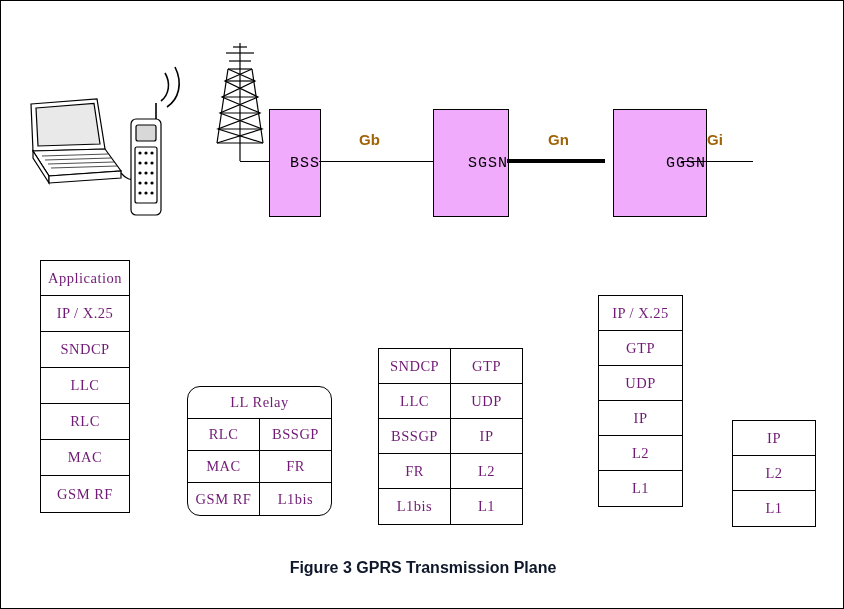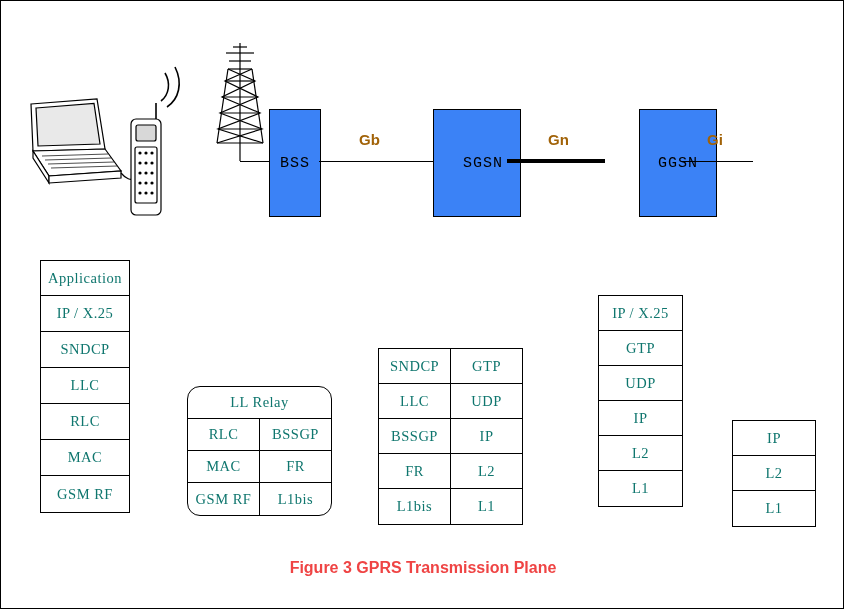--- a/index.html
+++ b/index.html
@@ -15,24 +15,24 @@
     border: 1px solid #000;
     box-sizing: border-box;
     font-family: "Liberation Serif", serif;
     overflow: hidden;
   }
 
   
   .netbox {
     position: absolute;
     border: 1px solid #000;
-    background: #3b82f6;
+    background: #f0abfc;
     display: flex;
     align-items: center;
-    justify-content: center;
+    justify-content: flex-end;
     font-family: "Liberation Mono", monospace;
     font-size: 15px;
     letter-spacing: 1px;
     color: #000;
   }
   .linklabel {
     position: absolute;
     font-family: "Liberation Sans", sans-serif;
     font-weight: bold;
     font-size: 15px;
@@ -56,40 +56,40 @@
     display: flex;
     border-bottom: 1px solid #000;
     box-sizing: border-box;
   }
   .stack .row:last-child { border-bottom: none; }
   .stack .cell {
     flex: 1 1 0;
     text-align: center;
     font-family: "Liberation Serif", serif;
     font-size: 14.5px;
-    color: #0f766e;
+    color: #701a75;
     display: flex;
     align-items: center;
     justify-content: center;
     box-sizing: border-box;
     letter-spacing: 0.5px;
   }
   .stack .cell + .cell { border-left: 1px solid #000; }
   .stack .cell.span { flex: 1 1 100%; }
 
   
   #caption {
     position: absolute;
     left: 0;
     width: 844px;
     text-align: center;
     font-family: "Liberation Sans", sans-serif;
     font-weight: bold;
     font-size: 16px;
-    color: #ef4444;
+    color: #0f172a;
   }
 
   
   .art { position: absolute; }
 </style>
 </head>
 <body>
 
 <div id="page">
 
@@ -174,25 +174,25 @@
       <path d="M33 124 L33 124" stroke="#000" stroke-width="1.2"></path>
     </svg>
   </div>
 
   <div class="hline" style="left:239px; top:160px; width:30px;"></div>
 
   <div class="netbox" style="left:268px; top:108px; width:50px; height:106px;">
     <span>BSS</span>
   </div>
 
-  <div class="netbox" style="left:432px; top:108px; width:74px; height:106px;padding-left:12px;">
+  <div class="netbox" style="left:432px; top:108px; width:74px; height:106px;">
     <span>SGSN</span>
   </div>
 
-  <div class="netbox" style="left:638px; top:108px; width:76px; height:106px;">
+  <div class="netbox" style="left:612px; top:108px; width:76px; height:106px;padding-left:16px;">
     <span>GGSN</span>
   </div>
 
   <div class="hline" style="left:318px; top:160px; width:114px;"></div>
   <div class="linklabel" style="left:358px; top:130px;">Gb</div>
 
   <div class="hline thick" style="left:506px; top:158px; width:98px;"></div>
   <div class="linklabel" style="left:547px; top:130px;">Gn</div>
 
   <div class="hline" style="left:680px; top:160px; width:72px;"></div>

